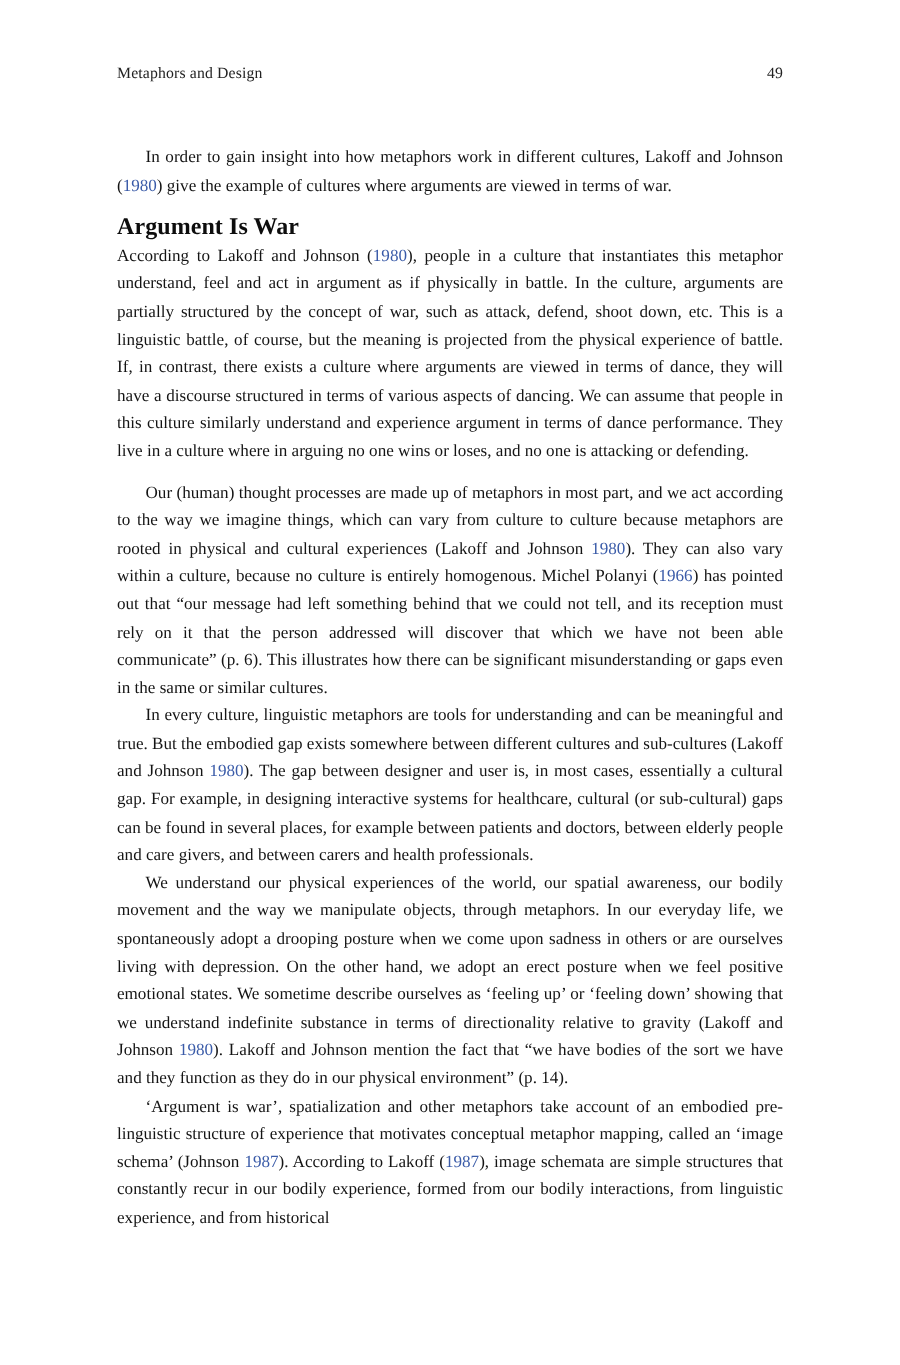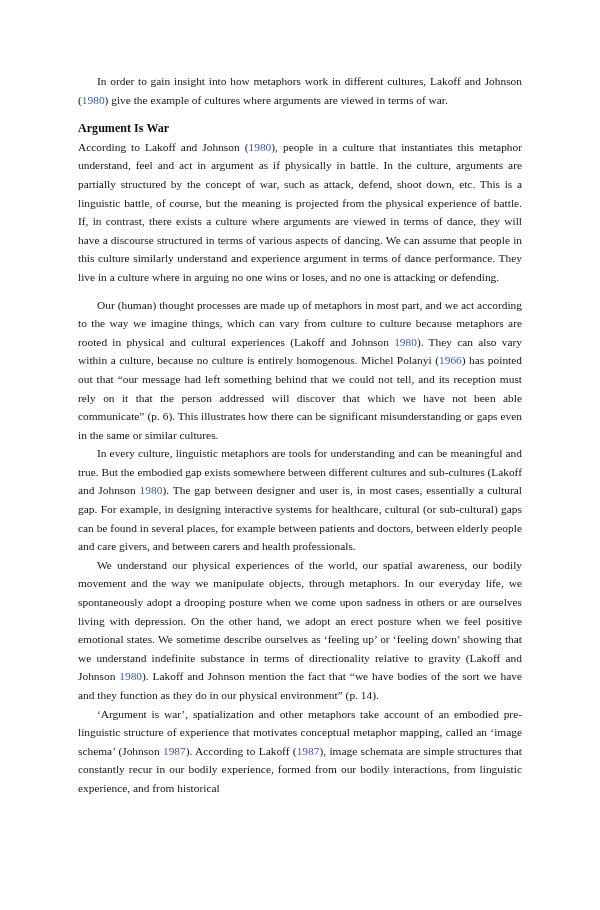--- a/index.html
+++ b/index.html
@@ -42,21 +42,21 @@
     font-size: 10.5px;
   }
   .running-head .folio {
     font-size: 10.5px;
   }
 
   
   .textblock {
     position: absolute;
     left: 78px;
-    top: 72px;
+    top: 96px;
     width: 444px;
   }
 
   p.para {
     margin: 0;
     font-size: 11.4px;
     line-height: 18.6px;
     text-align: justify;
     text-justify: inter-word;
     color: #141414;
@@ -68,38 +68,42 @@
   p.para.noindent {
     text-indent: 0;
   }
 
   
   .gap-sm { height: 9px; }
   .gap-head-before { height: 10px; }
 
   h2.section-heading {
     margin: 0;
-    font-size: 12px;
+    font-size: 16px;
     line-height: 18.6px;
     font-weight: bold;
     color: #0d0d0d;
     letter-spacing: 0.05px;
   }
 
   .cite {
     color: #3a5ba8;
   }
   .ital {
   }
 </style>
 </head>
 <body>
 
 <div class="page">
 
+  <div class="running-head">
+    <span class="head-title">Metaphors and Design</span>
+    <span class="folio">49</span>
+  </div>
 
   <div class="textblock">
 
     <p class="para indent"><span>In order to gain insight into how metaphors work in different cultures, Lakoff and Johnson (</span><span class="cite">1980</span><span>) give the example of cultures where arguments are viewed in terms of war.</span></p>
 
     <div class="gap-head-before"></div>
 
     <h2 class="section-heading">Argument Is War</h2>
 
     <p class="para noindent"><span>According to Lakoff and Johnson (</span><span class="cite">1980</span><span>), people in a culture that instantiates this metaphor understand, feel and act in argument as if physically in battle. In the culture, arguments are partially structured by the concept of war, such as attack, defend, shoot down, etc. This is a linguistic battle, of course, but the meaning is projected from the physical experience of battle. If, in contrast, there exists a culture where arguments are viewed in terms of dance, they will have a discourse structured in terms of various aspects of dancing. We can assume that people in this culture similarly understand and experience </span><span class="ital">argument</span><span> in terms of </span><span class="ital">dance performance</span><span>. They live in a culture where in arguing no one wins or loses, and no one is attacking or defending.</span></p>

